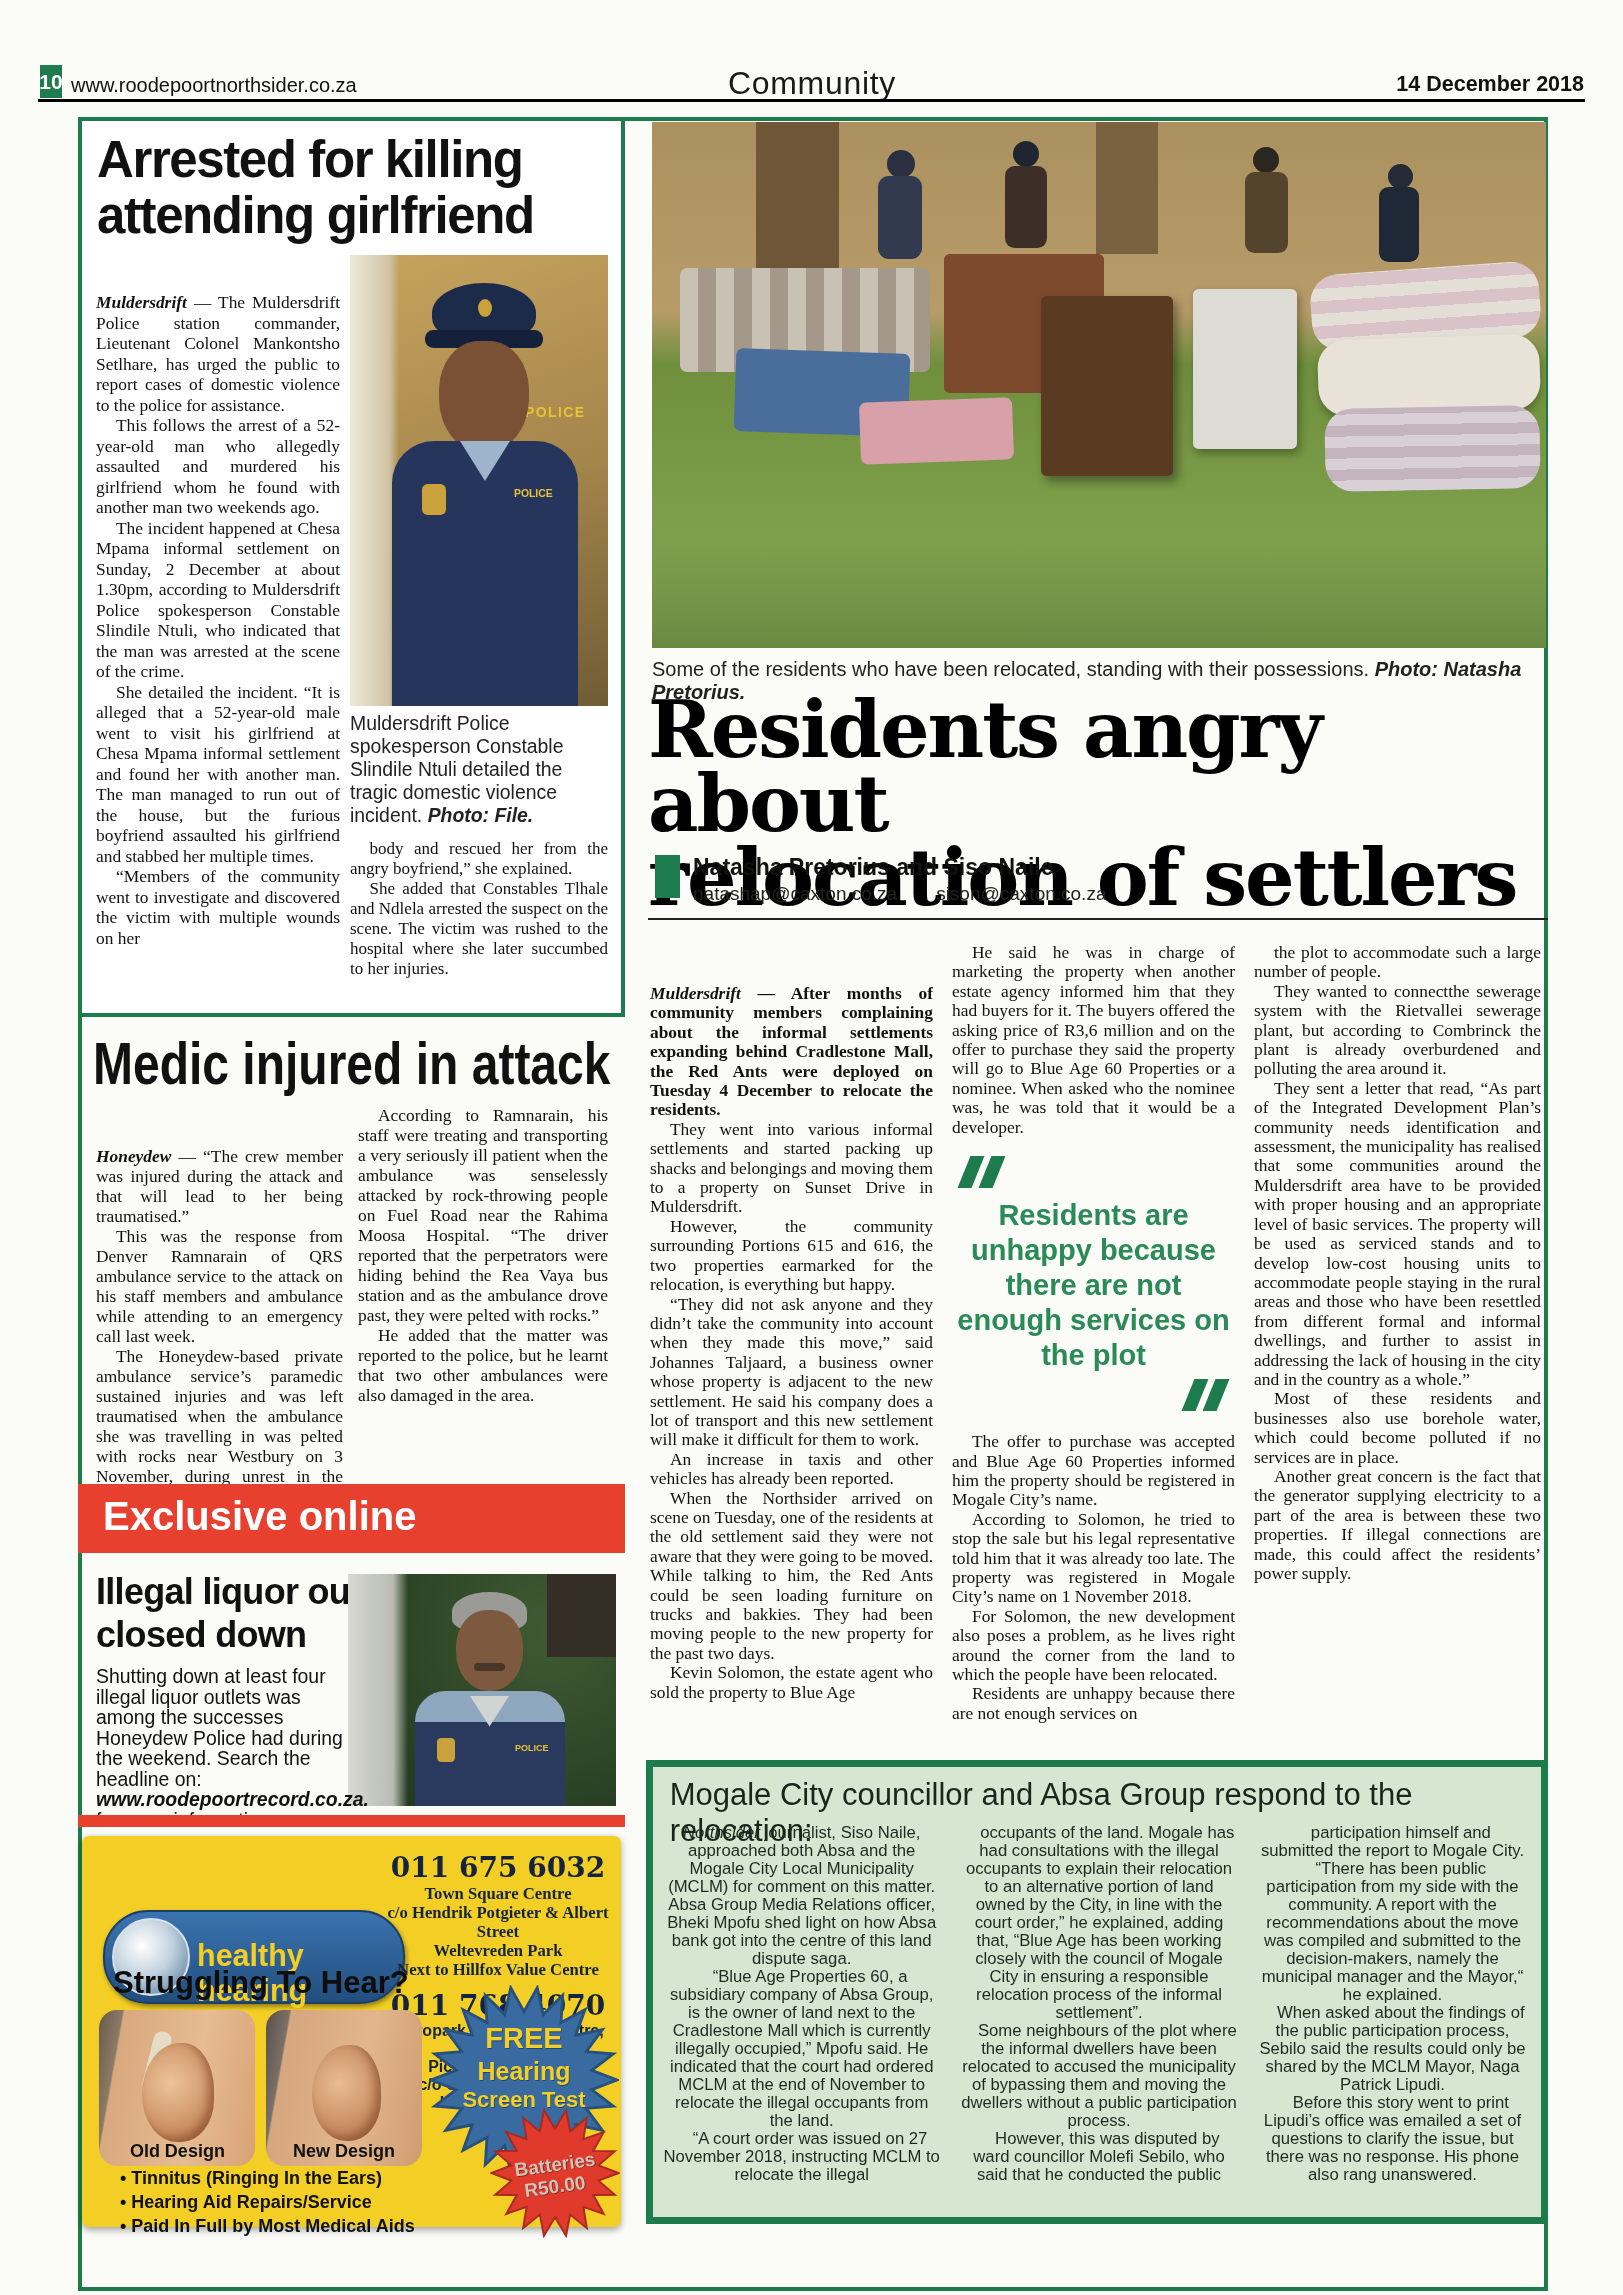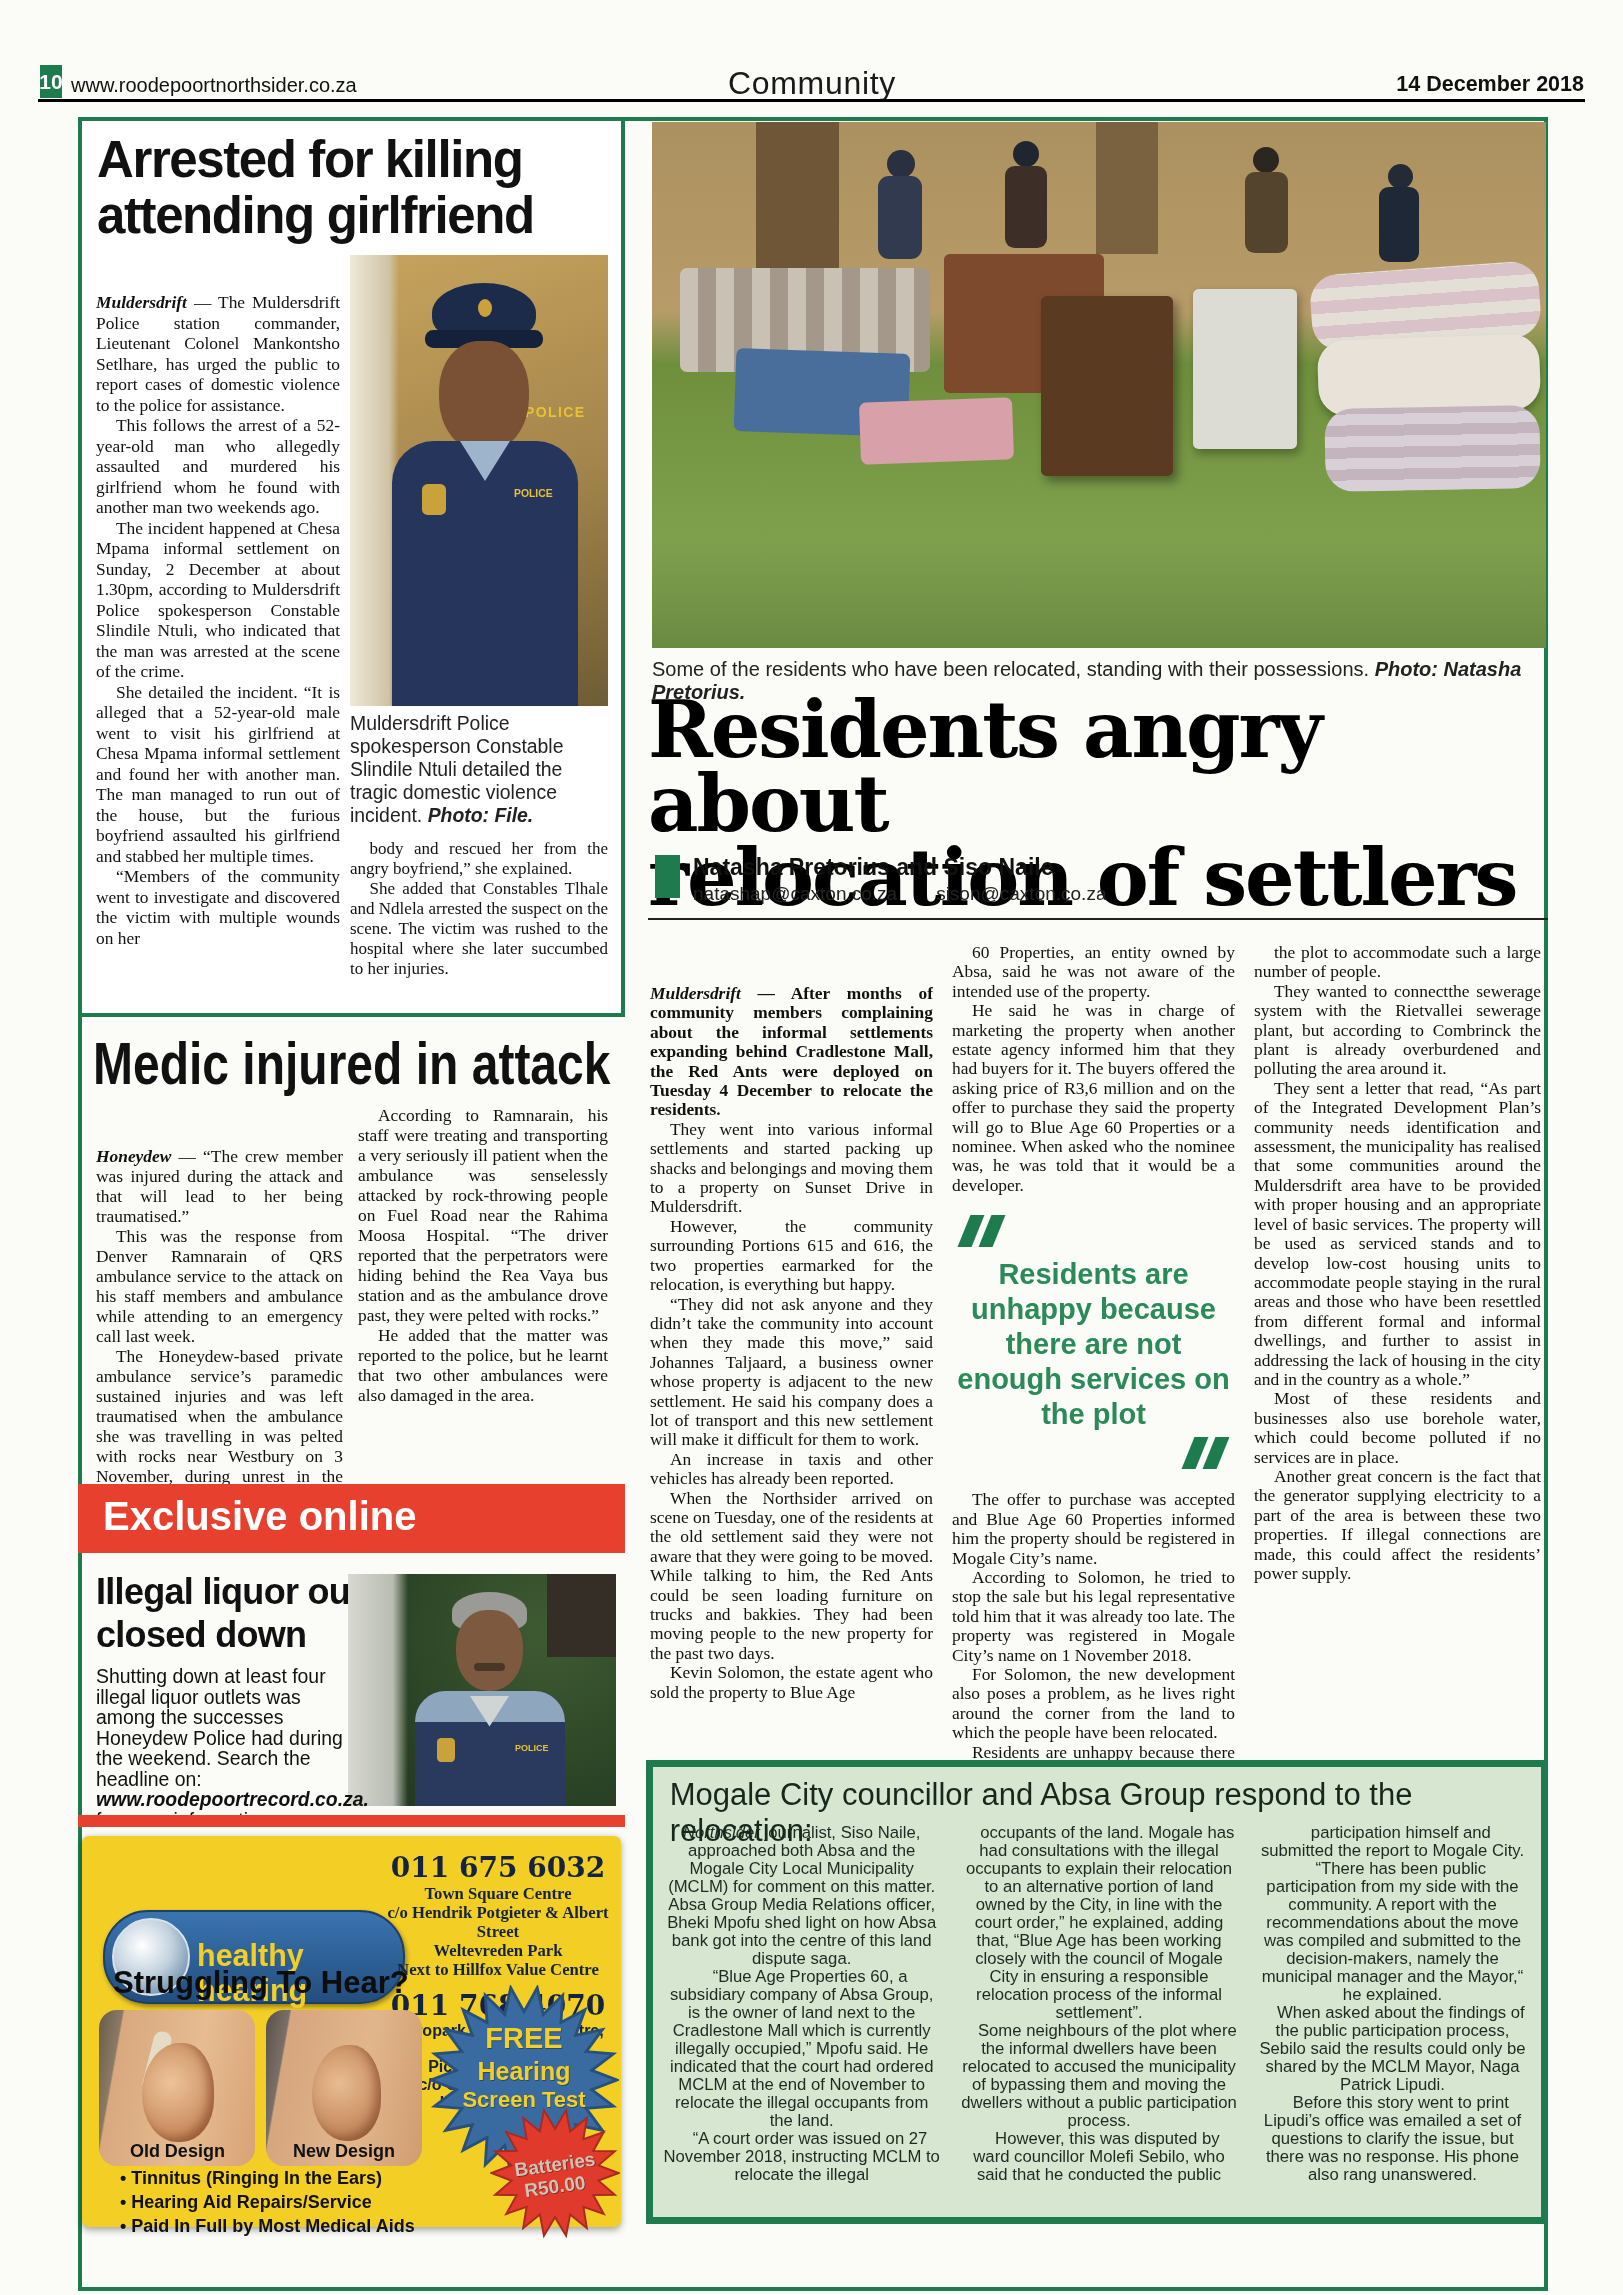--- a/index.html
+++ b/index.html
@@ -239,21 +239,20 @@
       <p>However, the community surrounding Portions 615 and 616, the two properties earmarked for the relocation, is everything but happy.</p>
       <p>“They did not ask anyone and they didn’t take the community into account when they made this move,” said Johannes Taljaard, a business owner whose property is adjacent to the new settlement. He said his company does a lot of transport and this new settlement will make it difficult for them to work.</p>
       <p>An increase in taxis and other vehicles has already been reported.</p>
       <p>When the Northsider arrived on scene on Tuesday, one of the residents at the old settlement said they were not aware that they were going to be moved. While talking to him, the Red Ants could be seen loading furniture on trucks and bakkies. They had been moving people to the new property for the past two days.</p>
       <p>Kevin Solomon, the estate agent who sold the property to Blue Age</p>
     </div>
 </div>
 
 <div class="abs serif copy" style="left:952px;top:943px;width:283px;height:830px;font-size:17.4px;line-height:19.4px;overflow:hidden;">
   <div>
-      <p>60 Properties, an entity owned by Absa, said he was not aware of the intended use of the property.</p>
       <p>He said he was in charge of marketing the property when another estate agency informed him that they had buyers for it. The buyers offered the asking price of R3,6 million and on the offer to purchase they said the property will go to Blue Age 60 Properties or a nominee. When asked who the nominee was, he was told that it would be a developer.</p>
     </div>
   <div class="pullquote">
     <div class="q-open"><span class="qmark"></span><span class="qmark"></span></div>
     <div class="q-text">Residents are unhappy because there are not enough services on the plot</div>
     <div class="q-close"><span class="qmark"></span><span class="qmark"></span></div>
   </div>
   <div>
       <p>The offer to purchase was accepted and Blue Age 60 Properties informed him the property should be registered in Mogale City’s name.</p>
       <p>According to Solomon, he tried to stop the sale but his legal representative told him that it was already too late. The property was registered in Mogale City’s name on 1 November 2018.</p>

